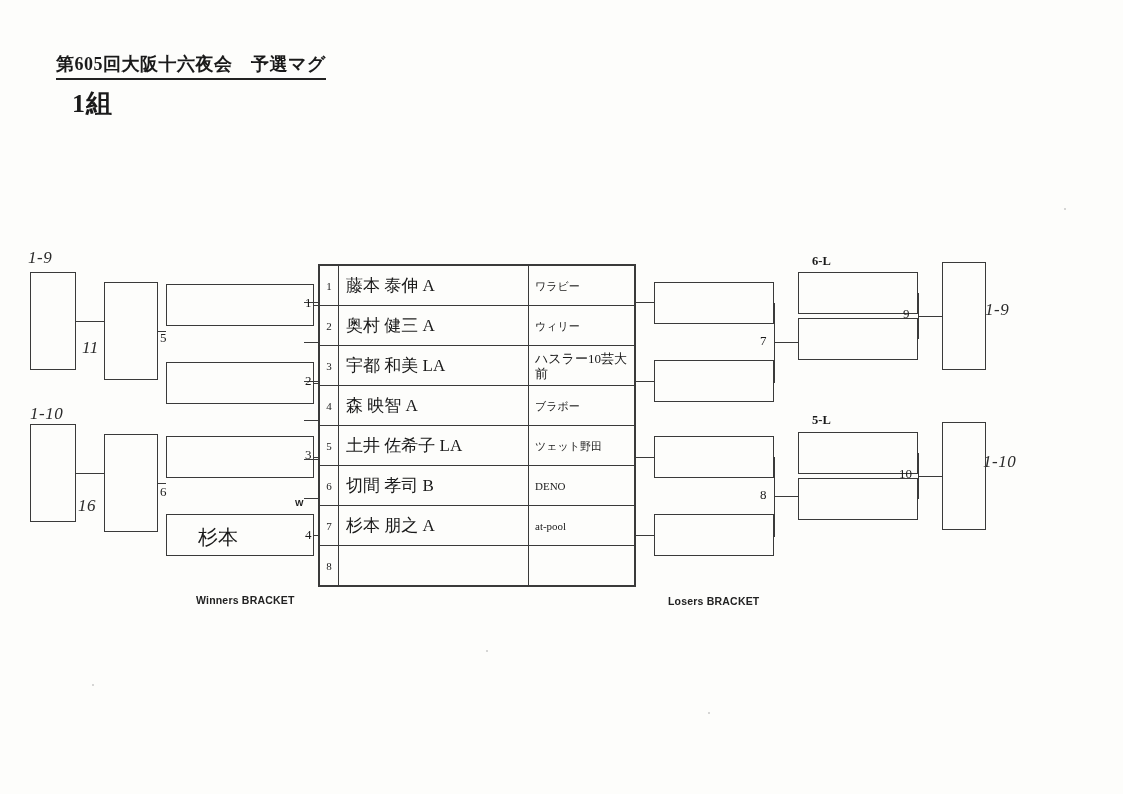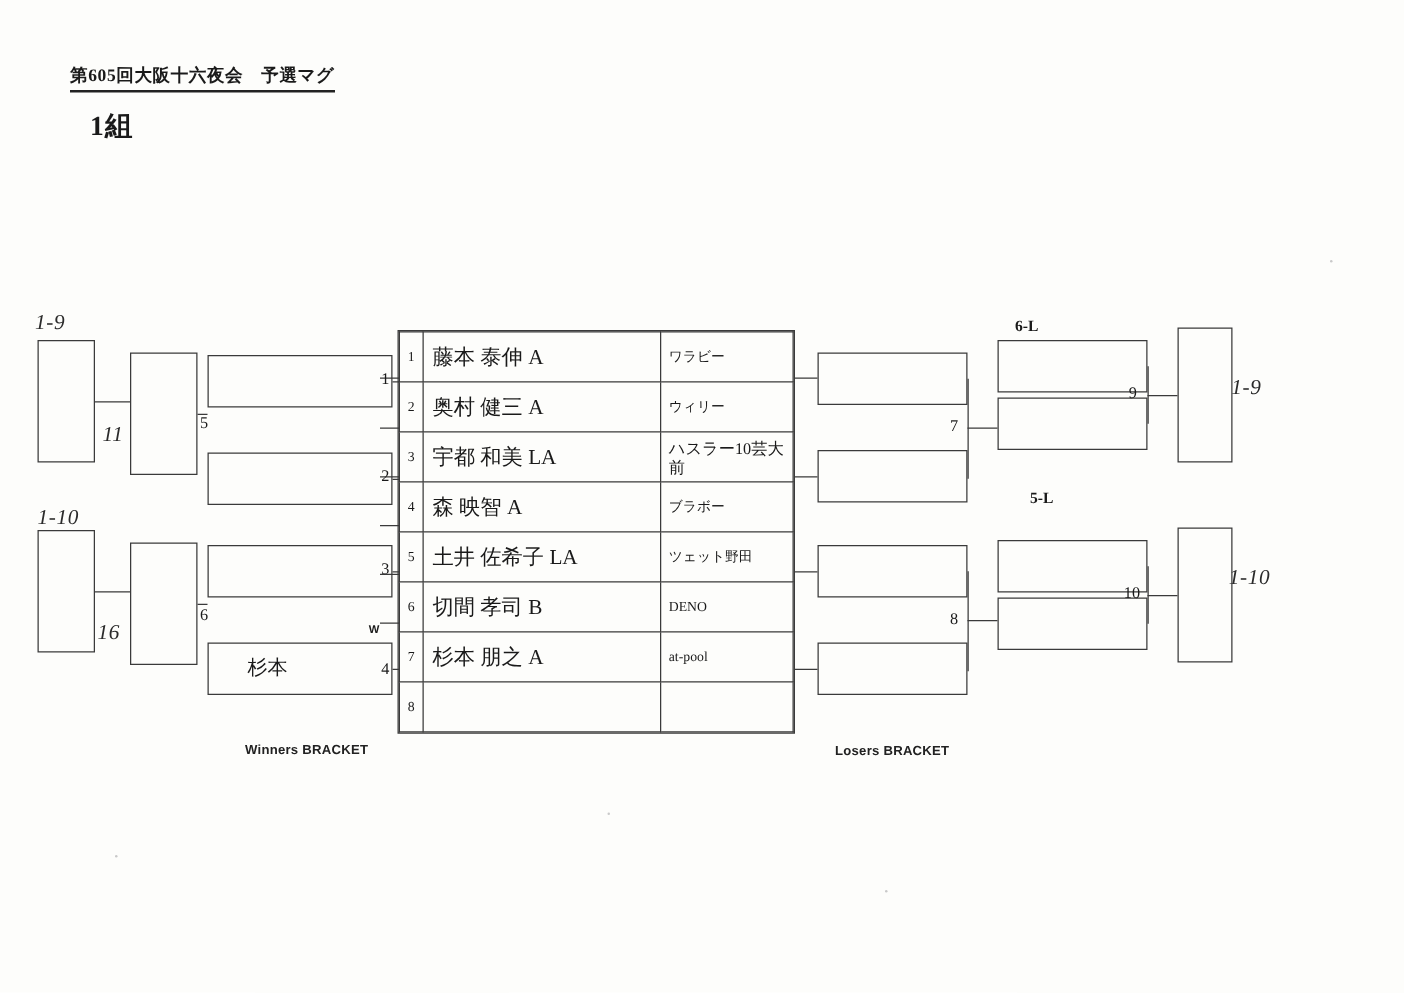--- a/index.html
+++ b/index.html
@@ -19,33 +19,33 @@
     position: absolute;
     inset: 0;
     background: #fdfdfb;
   }
   
   .doc-title {
     position: absolute;
     left: 56px;
     top: 52px;
     font-family: "Liberation Serif", serif;
-    font-size: 14px;
+    font-size: 18px;
     font-weight: bold;
     letter-spacing: 0.5px;
     border-bottom: 2px solid #222;
     padding-bottom: 2px;
     white-space: nowrap;
   }
   .group-label {
     position: absolute;
     left: 72px;
     top: 86px;
     font-family: "Liberation Serif", serif;
-    font-size: 22px;
+    font-size: 26px;
     font-weight: bold;
     letter-spacing: 1px;
   }
   .meta {
     position: absolute;
     right: 140px;
     top: 54px;
     font-size: 12.5px;
     font-weight: bold;
     line-height: 21px;
@@ -138,21 +138,21 @@
     font-size: 11px;
     line-height: 16px;
   }
   .c-team.two {
     font-size: 13px;
     line-height: 15px;
   }
   .inbox-name {
     position: absolute;
     font-family: Liberation Mono, monospace;
-    font-size: 16px;
+    font-size: 20px;
   }
   .wmark {
     position: absolute;
     font-size: 9px;
     font-weight: bold;
   }
   .speck {
     position: absolute;
     width: 2px; height: 2px;
     background: #c9c9c9;
@@ -281,21 +281,21 @@
 
   <div class="num" style="left:760px; top:333px;">7</div>
   <div class="num" style="left:760px; top:487px;">8</div>
 
   <div class="bx" style="left:798px; top:272px; width:120px; height:42px;"></div>
   <div class="bx" style="left:798px; top:318px; width:120px; height:42px;"></div>
   <div class="bx" style="left:798px; top:432px; width:120px; height:42px;"></div>
   <div class="bx" style="left:798px; top:478px; width:120px; height:42px;"></div>
 
   <div class="seedlabel" style="left:812px; top:254px;">6-L</div>
-  <div class="seedlabel" style="left:812px; top:391px;margin-left:12px;">5-L</div>
+  <div class="seedlabel" style="left:812px; top:413px;">5-L</div>
 
   <div class="ln vl" style="left:918px; top:293px; height:46px;"></div>
   <div class="ln hl" style="left:918px; top:316px; width:24px;"></div>
   <div class="ln vl" style="left:918px; top:453px; height:46px;"></div>
   <div class="ln hl" style="left:918px; top:476px; width:24px;"></div>
 
   <div class="num" style="left:903px; top:306px;">9</div>
   <div class="num" style="left:899px; top:466px;">10</div>
 
   <div class="bx" style="left:942px; top:262px; width:44px; height:108px;"></div>

